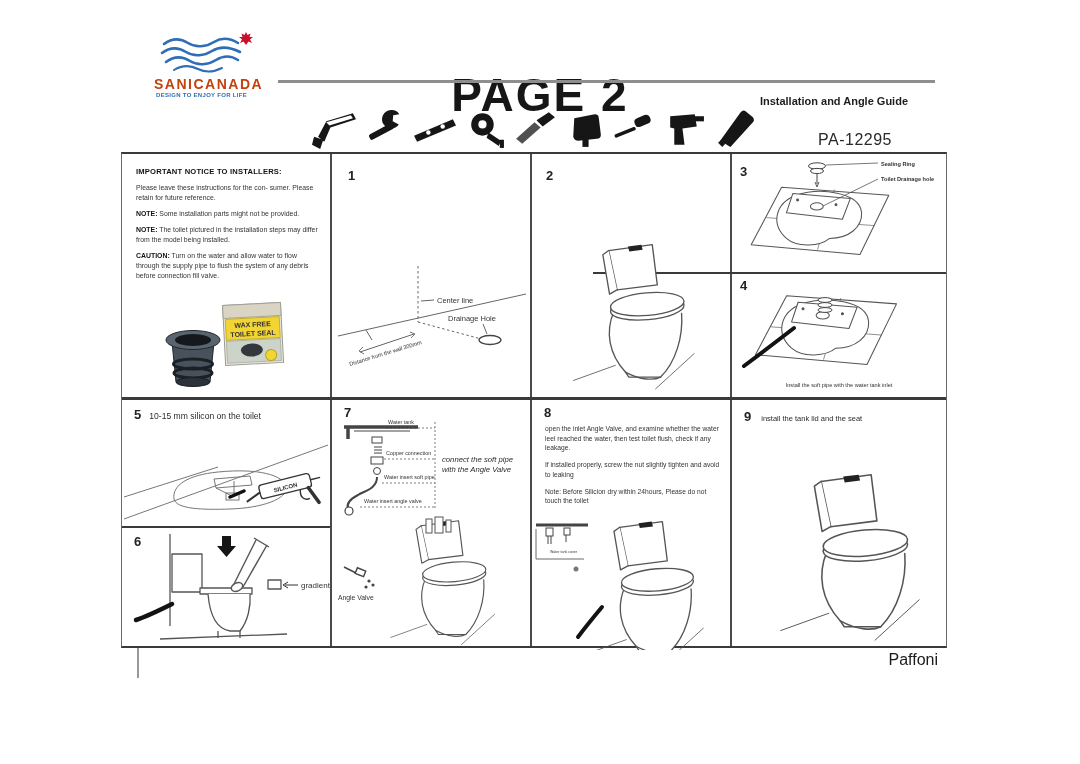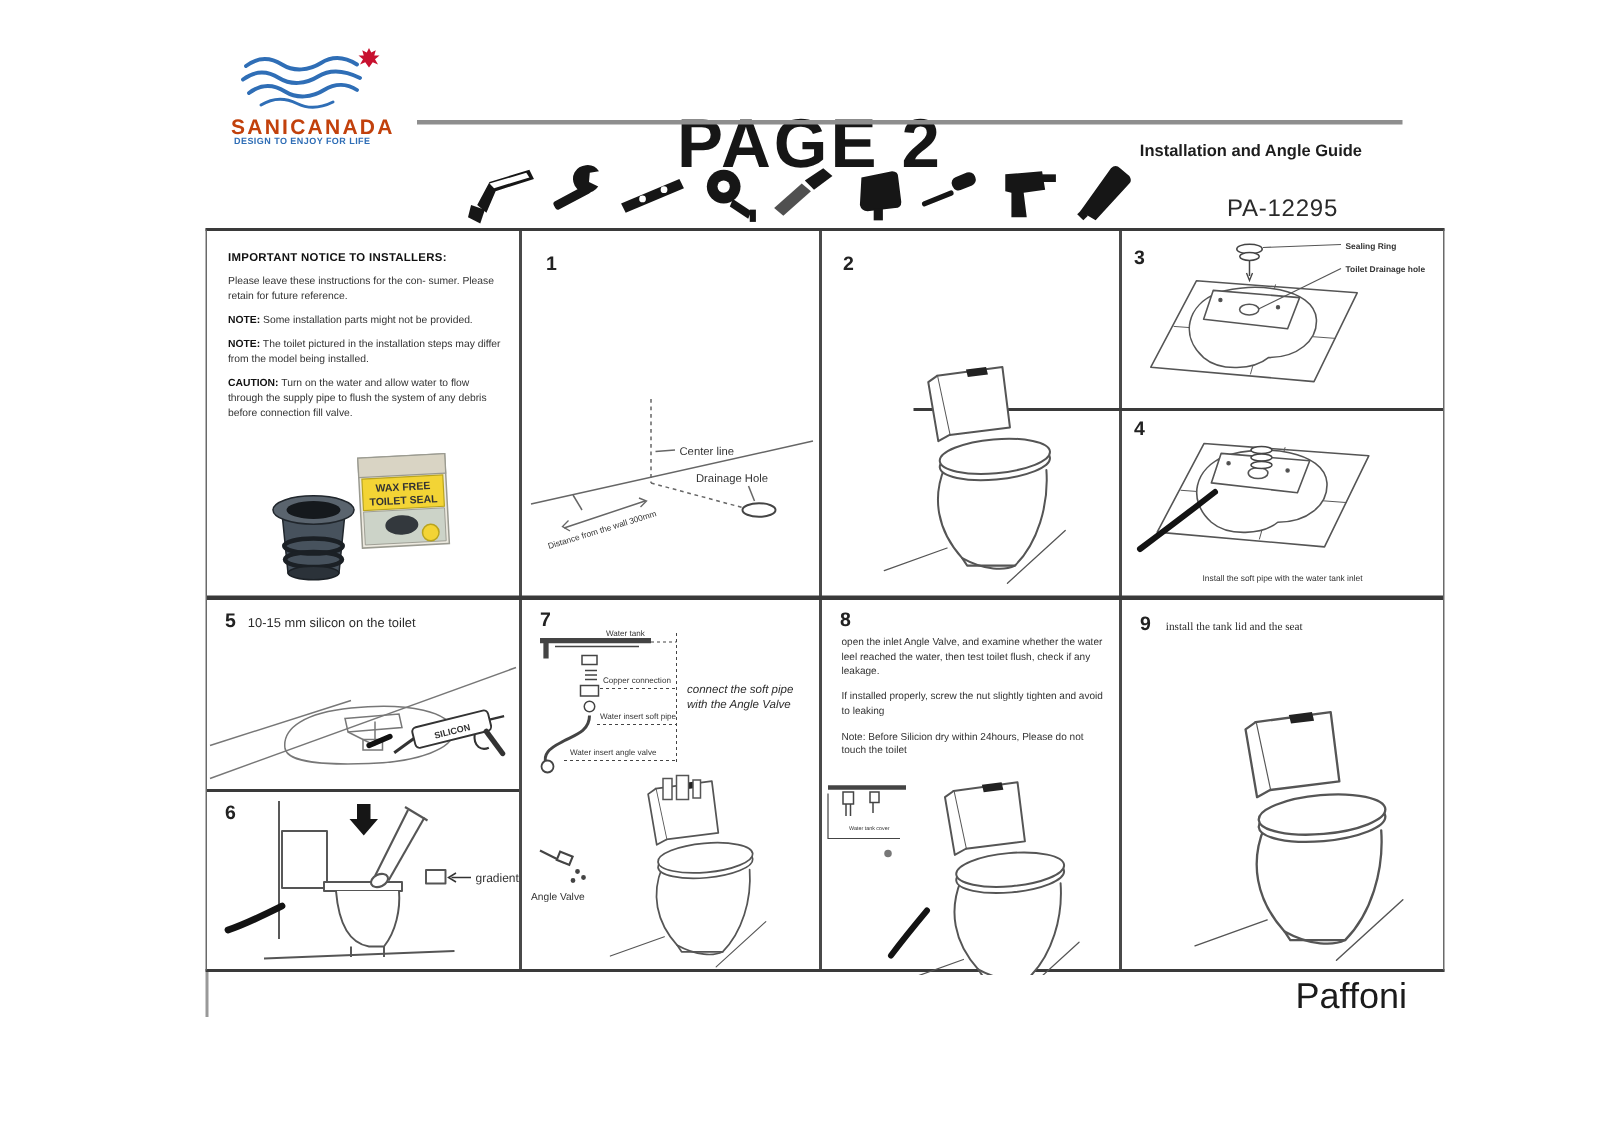--- a/index.html
+++ b/index.html
@@ -20,21 +20,21 @@
   .header-rule { position:absolute; left:278px; top:80px; width:657px; height:2.5px; background:#8e8e8e; }
   .guide-title { position:absolute; left:660px; top:95px; width:248px; text-align:right;
     font-size:11px; font-weight:bold; color:#1d1d1d; }
   .guide-model { position:absolute; left:644px; top:109px; width:248px; text-align:right;
     font-size:16px; letter-spacing:0.5px; color:#2a2a2a;margin-top:22px; }
   .tools { position:absolute; left:312px; top:104px; width:448px; height:48px;
     display:flex; align-items:center; gap:5px; }
   .tools svg { width:45px; height:45px; flex:0 0 auto; }
 
   
-  .grid { position:absolute; left:137px; top:152px; width:826px; height:496px;
+  .grid { position:absolute; left:121px; top:152px; width:826px; height:496px;
     border-top:2.5px solid #3a3a3a; border-bottom:2.5px solid #3a3a3a;
     border-left:1.5px solid #6a6a6a; border-right:1.5px solid #6a6a6a; }
   .vline { position:absolute; top:0; bottom:0; width:1.5px; background:#4a4a4a; }
   .hrow  { position:absolute; left:0; right:0; top:243px; height:2.5px; background:#3a3a3a; }
   .h34   { position:absolute; left:471px; right:0; top:118px; height:2px; background:#3a3a3a; }
   .h56   { position:absolute; left:0; width:208px; top:372px; height:2px; background:#3a3a3a; }
   .panel { position:absolute; overflow:hidden; }
   .num { font-size:13px; font-weight:bold; color:#222; }
   .left-tail { position:absolute; left:137px; top:648px; width:1.5px; height:30px; background:#999; }
 
@@ -49,24 +49,24 @@
   .step2-text { position:absolute; left:14px; top:40px; width:180px;
     font-size:8.8px; line-height:1.38; color:#2c2c2c; }
   .step5-head { position:absolute; left:12px; top:8px; width:196px; color:#222; }
   .step5-head .t { font-size:8.6px; margin-left:8px; color:#2c2c2c; }
   .step7-text { position:absolute; left:112px; top:58px; width:86px;
     font-size:7.7px; line-height:1.35; color:#2c2c2c;font-style:italic; }
   .step8-text { position:absolute; left:15px; top:27px; width:178px;
     font-size:6.7px; line-height:1.45; color:#333; }
   .step8-text p { margin-bottom:7px; }
   .step9-head { position:absolute; left:14px; top:10px; width:200px; color:#222; }
-  .step9-head .t { font-size:7.5px; margin-left:10px; color:#2c2c2c;font-family:Liberation Serif, serif; }
+  .step9-head .t { font-size:7.5px; margin-left:10px; color:#2c2c2c; }
 
   .paffoni { position:absolute; left:820px; top:651px; width:118px; text-align:right;
-    font-size:24px; color:#1b1b1b; }
+    font-size:16px; color:#1b1b1b; }
 
   svg text { font-family:"Liberation Sans", sans-serif; fill:#333; }
   .line-art { stroke:#555; fill:#fff; stroke-width:1.6; stroke-linejoin:round; stroke-linecap:round; }
 </style>
 </head>
 <body>
 
 <svg width="0" height="0" style="position:absolute" aria-hidden="true">
   <defs>
     <g id="toilet" class="line-art">

